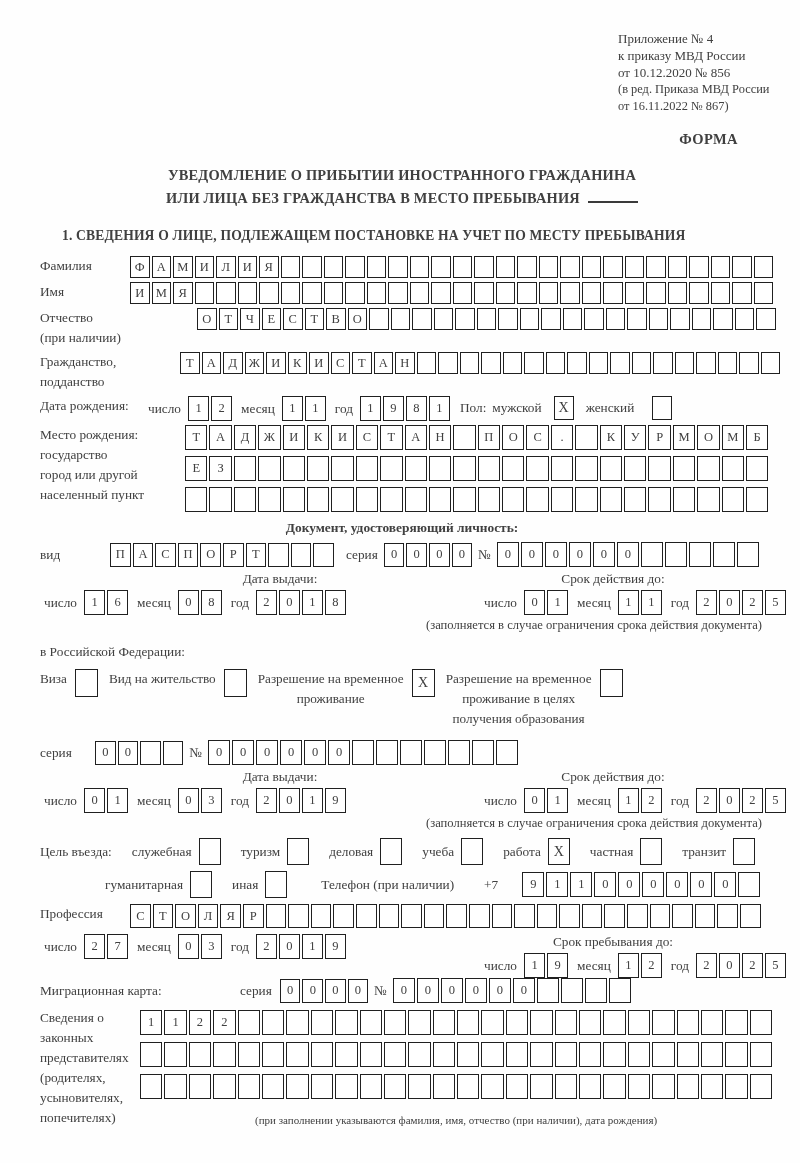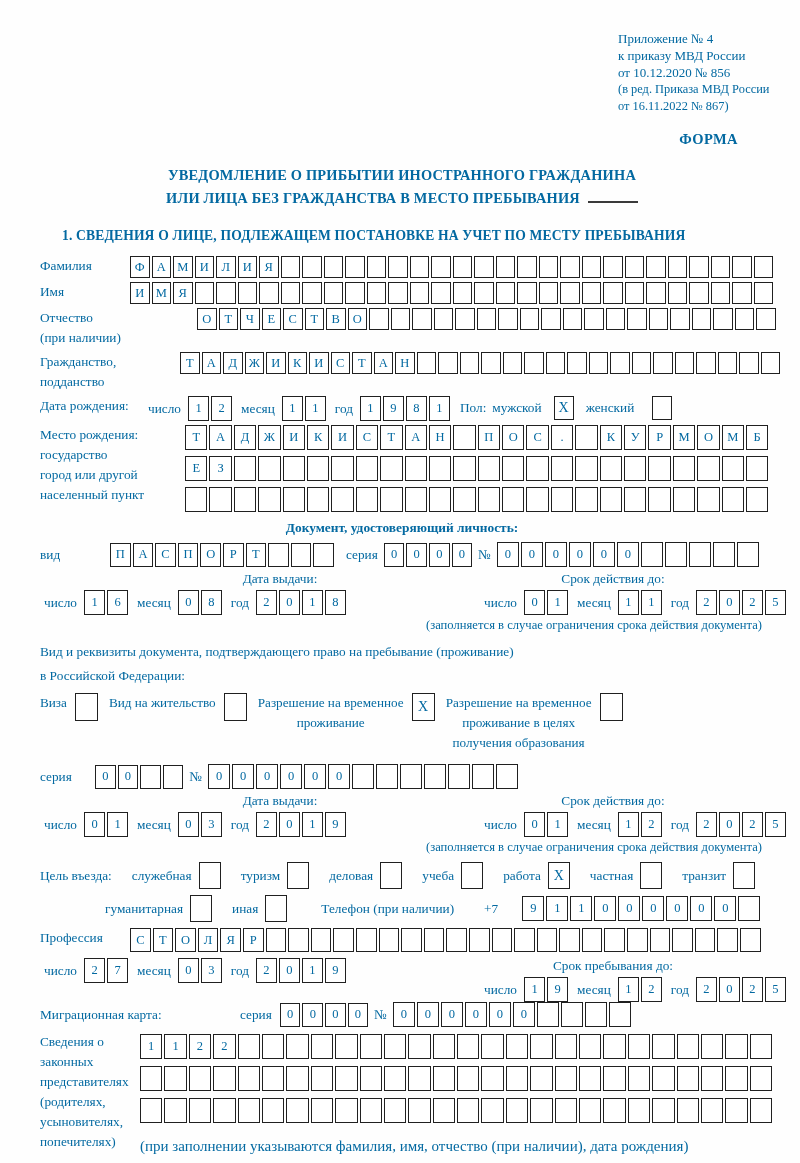--- a/index.html
+++ b/index.html
@@ -1,19 +1,19 @@
 <!DOCTYPE html>
 <html><head>
 <meta charset="utf-8">
 <style>
   html,body{margin:0;padding:0;background:#e8e8e8;}
   .page{
     width:800px;height:1163px;background:#fefefe;margin:0 auto;
     box-sizing:border-box;padding:30px 36px 12px 40px;overflow:hidden;
-    font-family:"Liberation Serif","DejaVu Serif",serif;color:#0369a1;
+    font-family:"Liberation Serif","DejaVu Serif",serif;color:#404040;
     font-size:13.3px;position:relative;
   }
   .appendix{margin-left:578px;line-height:1.32;font-size:13px;white-space:nowrap;}
   .appendix .ed{font-size:12.4px;}
   .forma{font-weight:bold;text-align:right;margin:17px 26px 0 0;font-size:14.5px;letter-spacing:.4px;}
   .title{text-align:center;font-weight:bold;font-size:14.4px;margin-top:16px;line-height:1.6;letter-spacing:.2px;}
   .blank-line{display:inline-block;width:50px;border-bottom:2.2px solid #3a3a3a;height:10px;margin-left:8px;}
   .sec1{font-weight:bold;font-size:13.6px;margin:18px 0 12px 22px;letter-spacing:.15px;white-space:nowrap;}
 
   .row{display:flex;align-items:flex-start;margin-bottom:4px;}
@@ -52,21 +52,21 @@
     display:inline-flex;align-items:center;justify-content:center;
     font-size:14px;margin-left:8px;background:#fff;
   }
   .checkbox.pol{width:20px;height:24px;margin-left:6px;}
   .purpose-row{display:flex;align-items:center;gap:20px;margin-bottom:6px;}
   .purpose-row .opt{display:inline-flex;align-items:center;}
   .purpose-row .checkbox{width:22px;height:27px;margin-left:7px;}
   .indent65{margin-left:65px;}
   .phone-label{margin-left:14px;}
   .plus7{margin:0 4px 0 10px;}
-  .final-note{font-size:15px;margin-top:4px;padding-left:110px;white-space:nowrap;}.gap30{width:30px;flex:none;}
+  .final-note{text-align:center;font-size:11px;margin-top:4px;padding-left:110px;white-space:nowrap;}.gap30{width:30px;flex:none;}
   .inline-lbl{margin:0 6px;}
   .sexpart{display:inline-flex;align-items:center;margin-left:10px;gap:6px;}
 </style>
 </head>
 <body>
 
 <div class="page">
 
   <div class="appendix">
     <div>
@@ -433,21 +433,20 @@
             <span class="cell">2</span>
             <span class="cell">0</span>
             <span class="cell">2</span>
             <span class="cell">5</span>
           </span>
         </span>
     </div>
   </div>
   <div class="note-r">(заполняется в случае ограничения срока действия документа)</div>
 
-  <div class="intro">Вид и реквизиты документа, подтверждающего право на пребывание (проживание)</div>
   <div class="intro">в Российской Федерации:</div>
 
   <div class="res-row">
       <span class="res-opt">
         <span class="res-lines">
           <div>Виза</div>
         </span>
         <span class="checkbox"></span>
       </span>
       <span class="res-opt">

